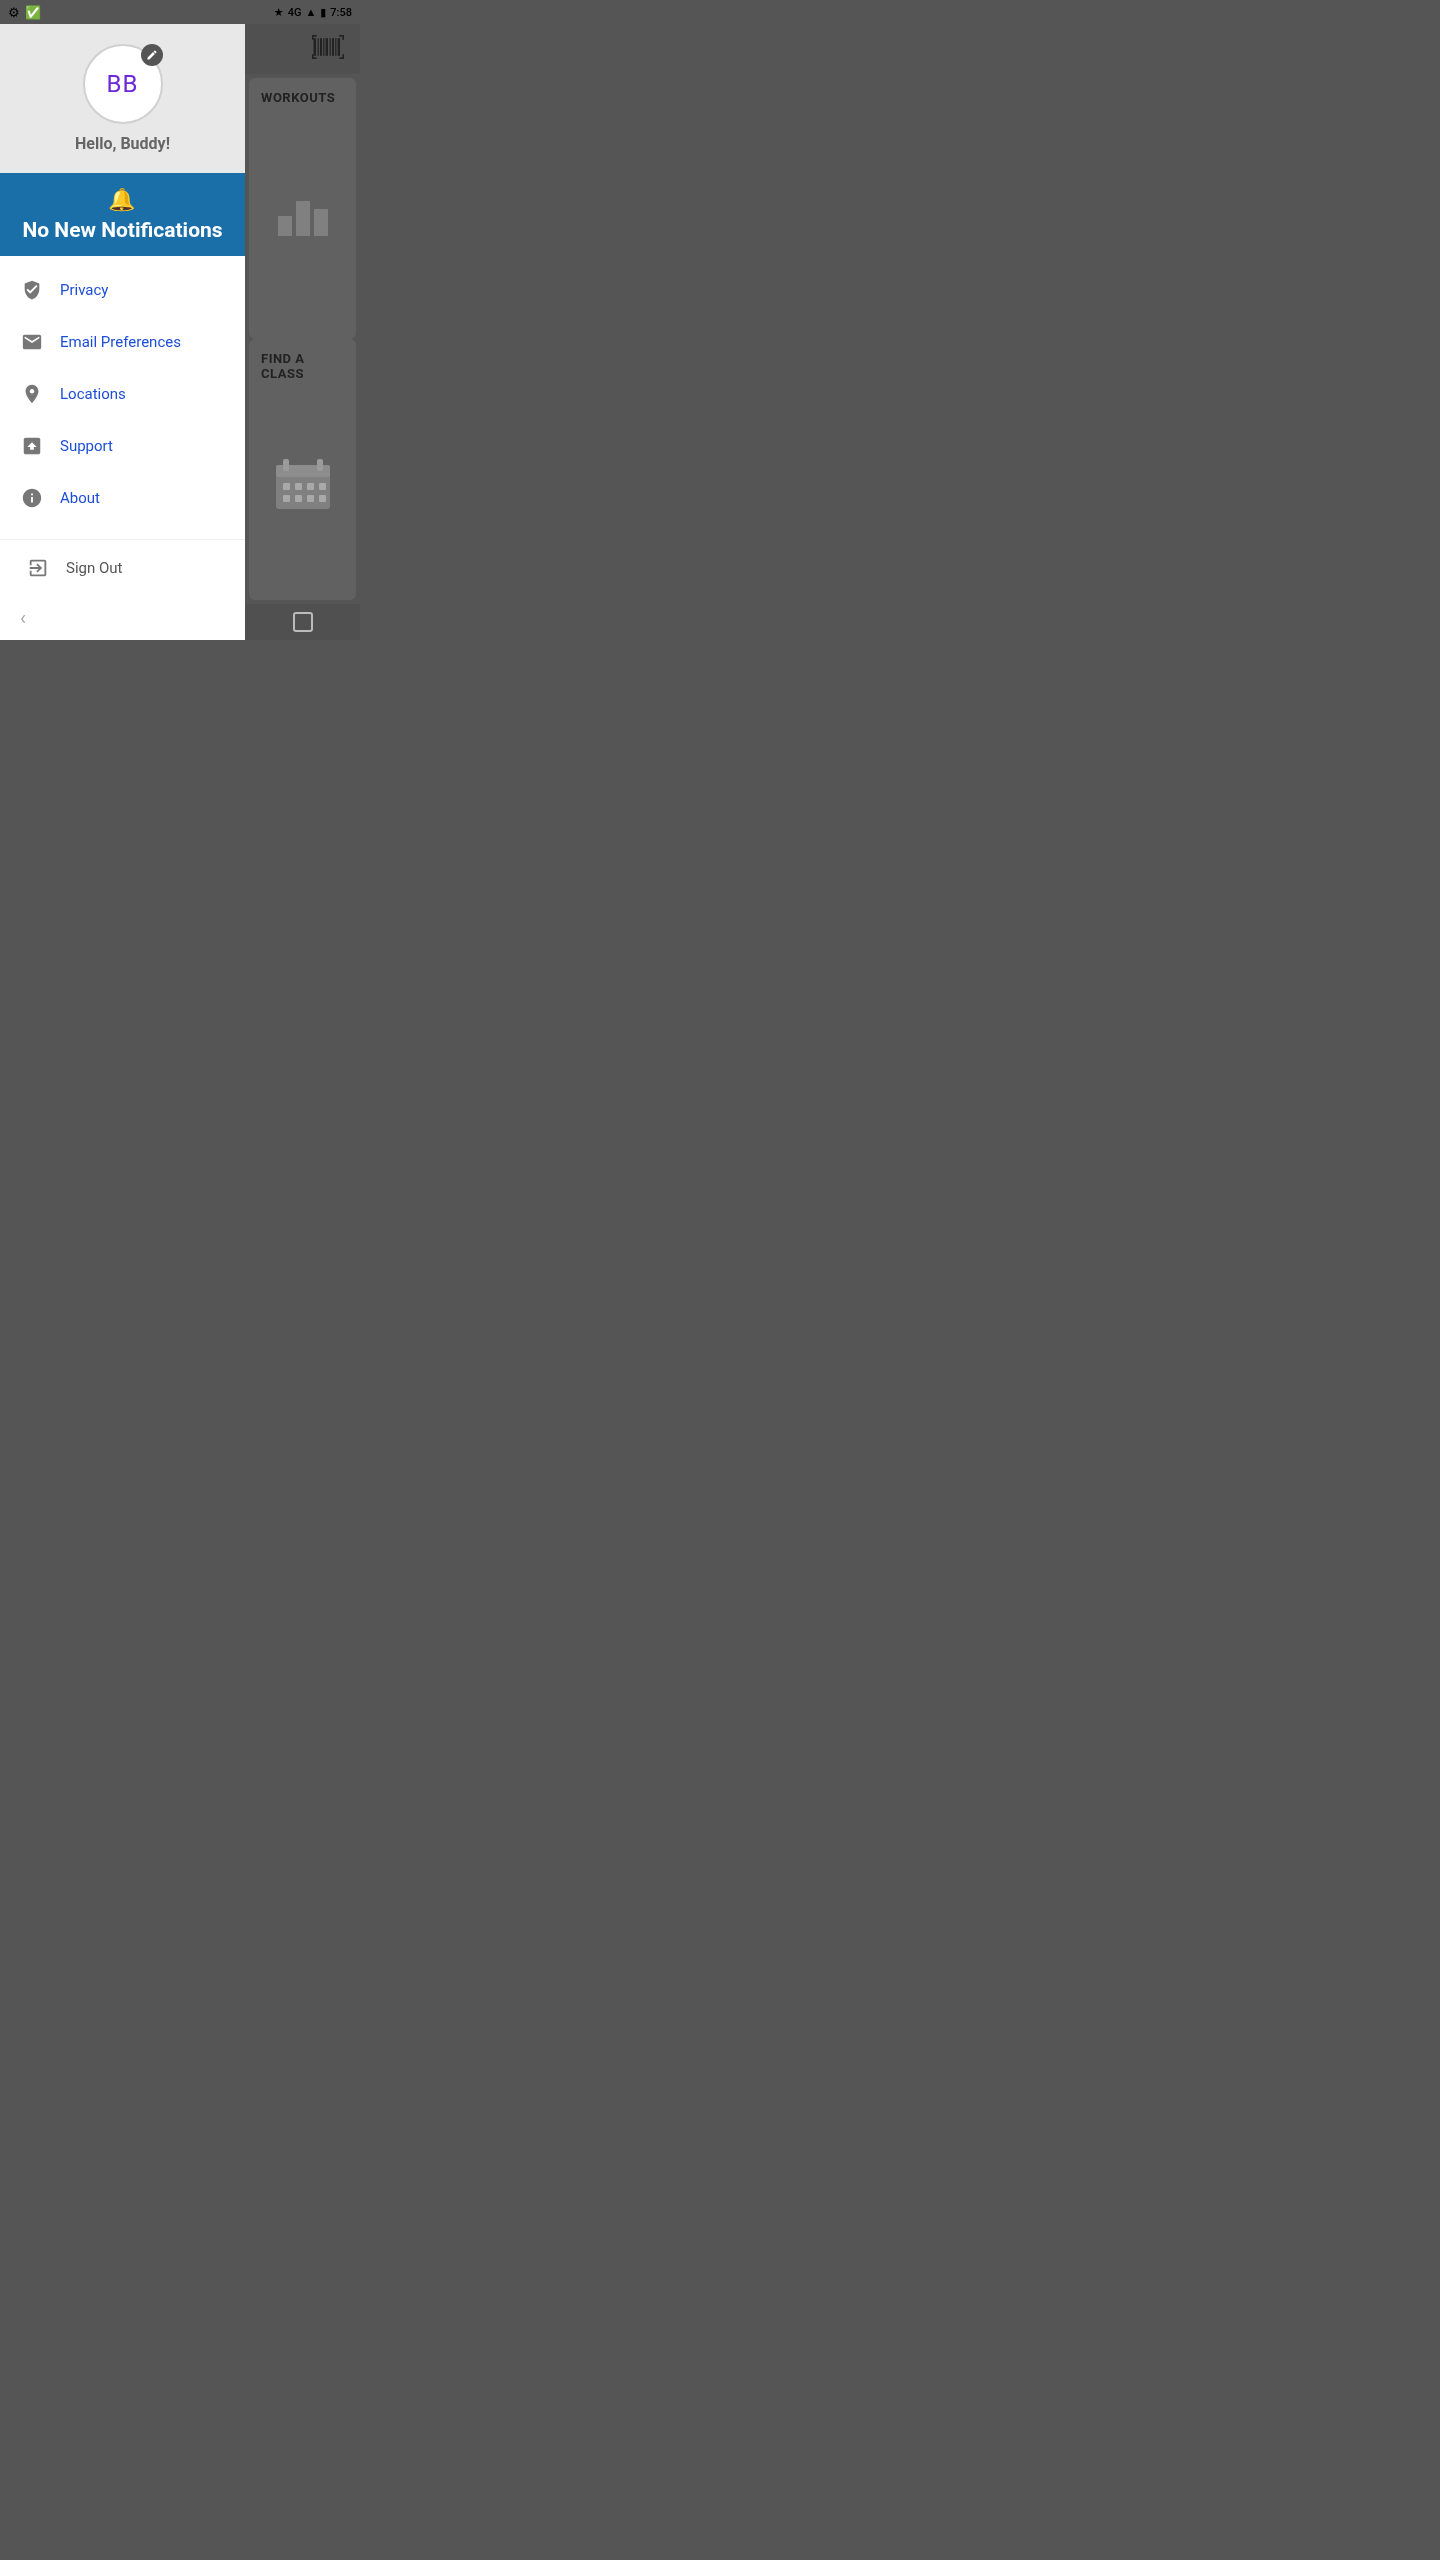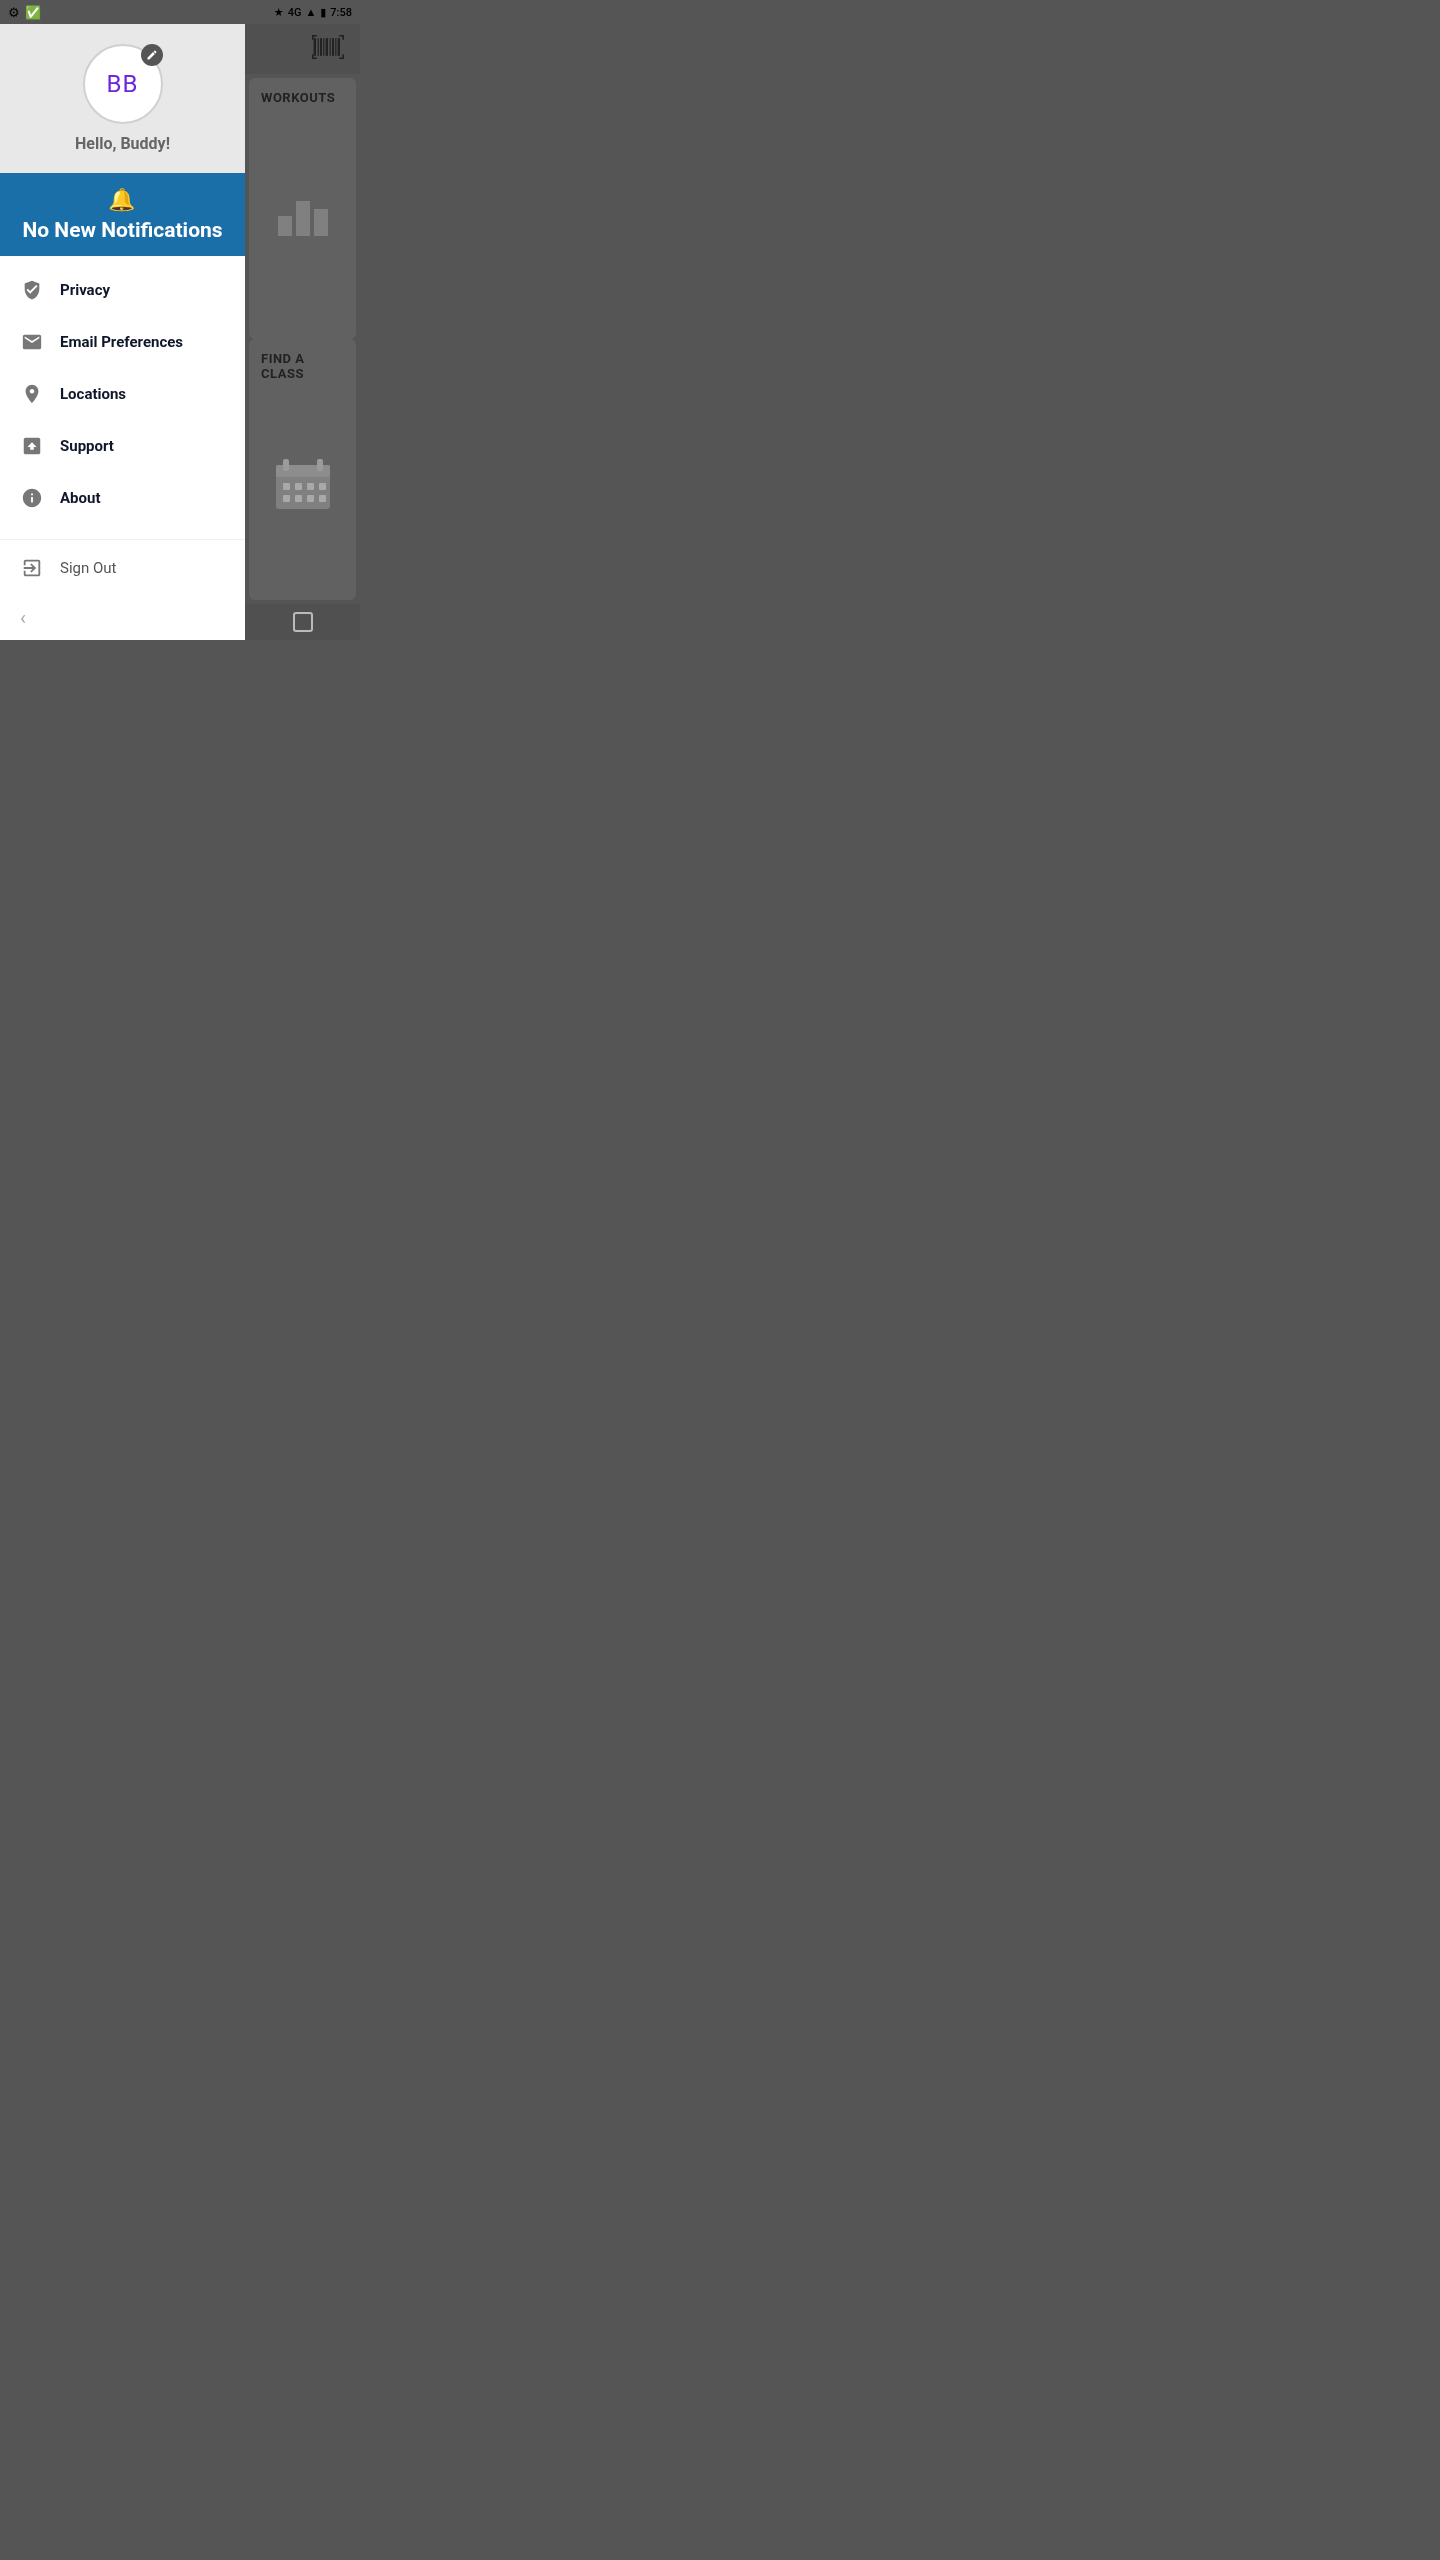--- a/index.html
+++ b/index.html
@@ -166,27 +166,27 @@
     }
 
     .menu-icon svg {
       width: 22px;
       height: 22px;
       fill: #777;
     }
 
     .menu-label {
       font-size: 15px;
-      color: #0f172a;
-      font-weight: 700;
+      color: #1d4ed8;
+      font-weight: 400;
     }
 
     
     .sign-out-section {
-      padding: 16px 20px;
+      padding: 16px 26px;
       border-top: 1px solid #f0f0f0;
       display: flex;
       align-items: center;
       gap: 16px;
       cursor: pointer;
       margin-top: 24px;
     }
 
     .sign-out-icon {
       width: 24px;

